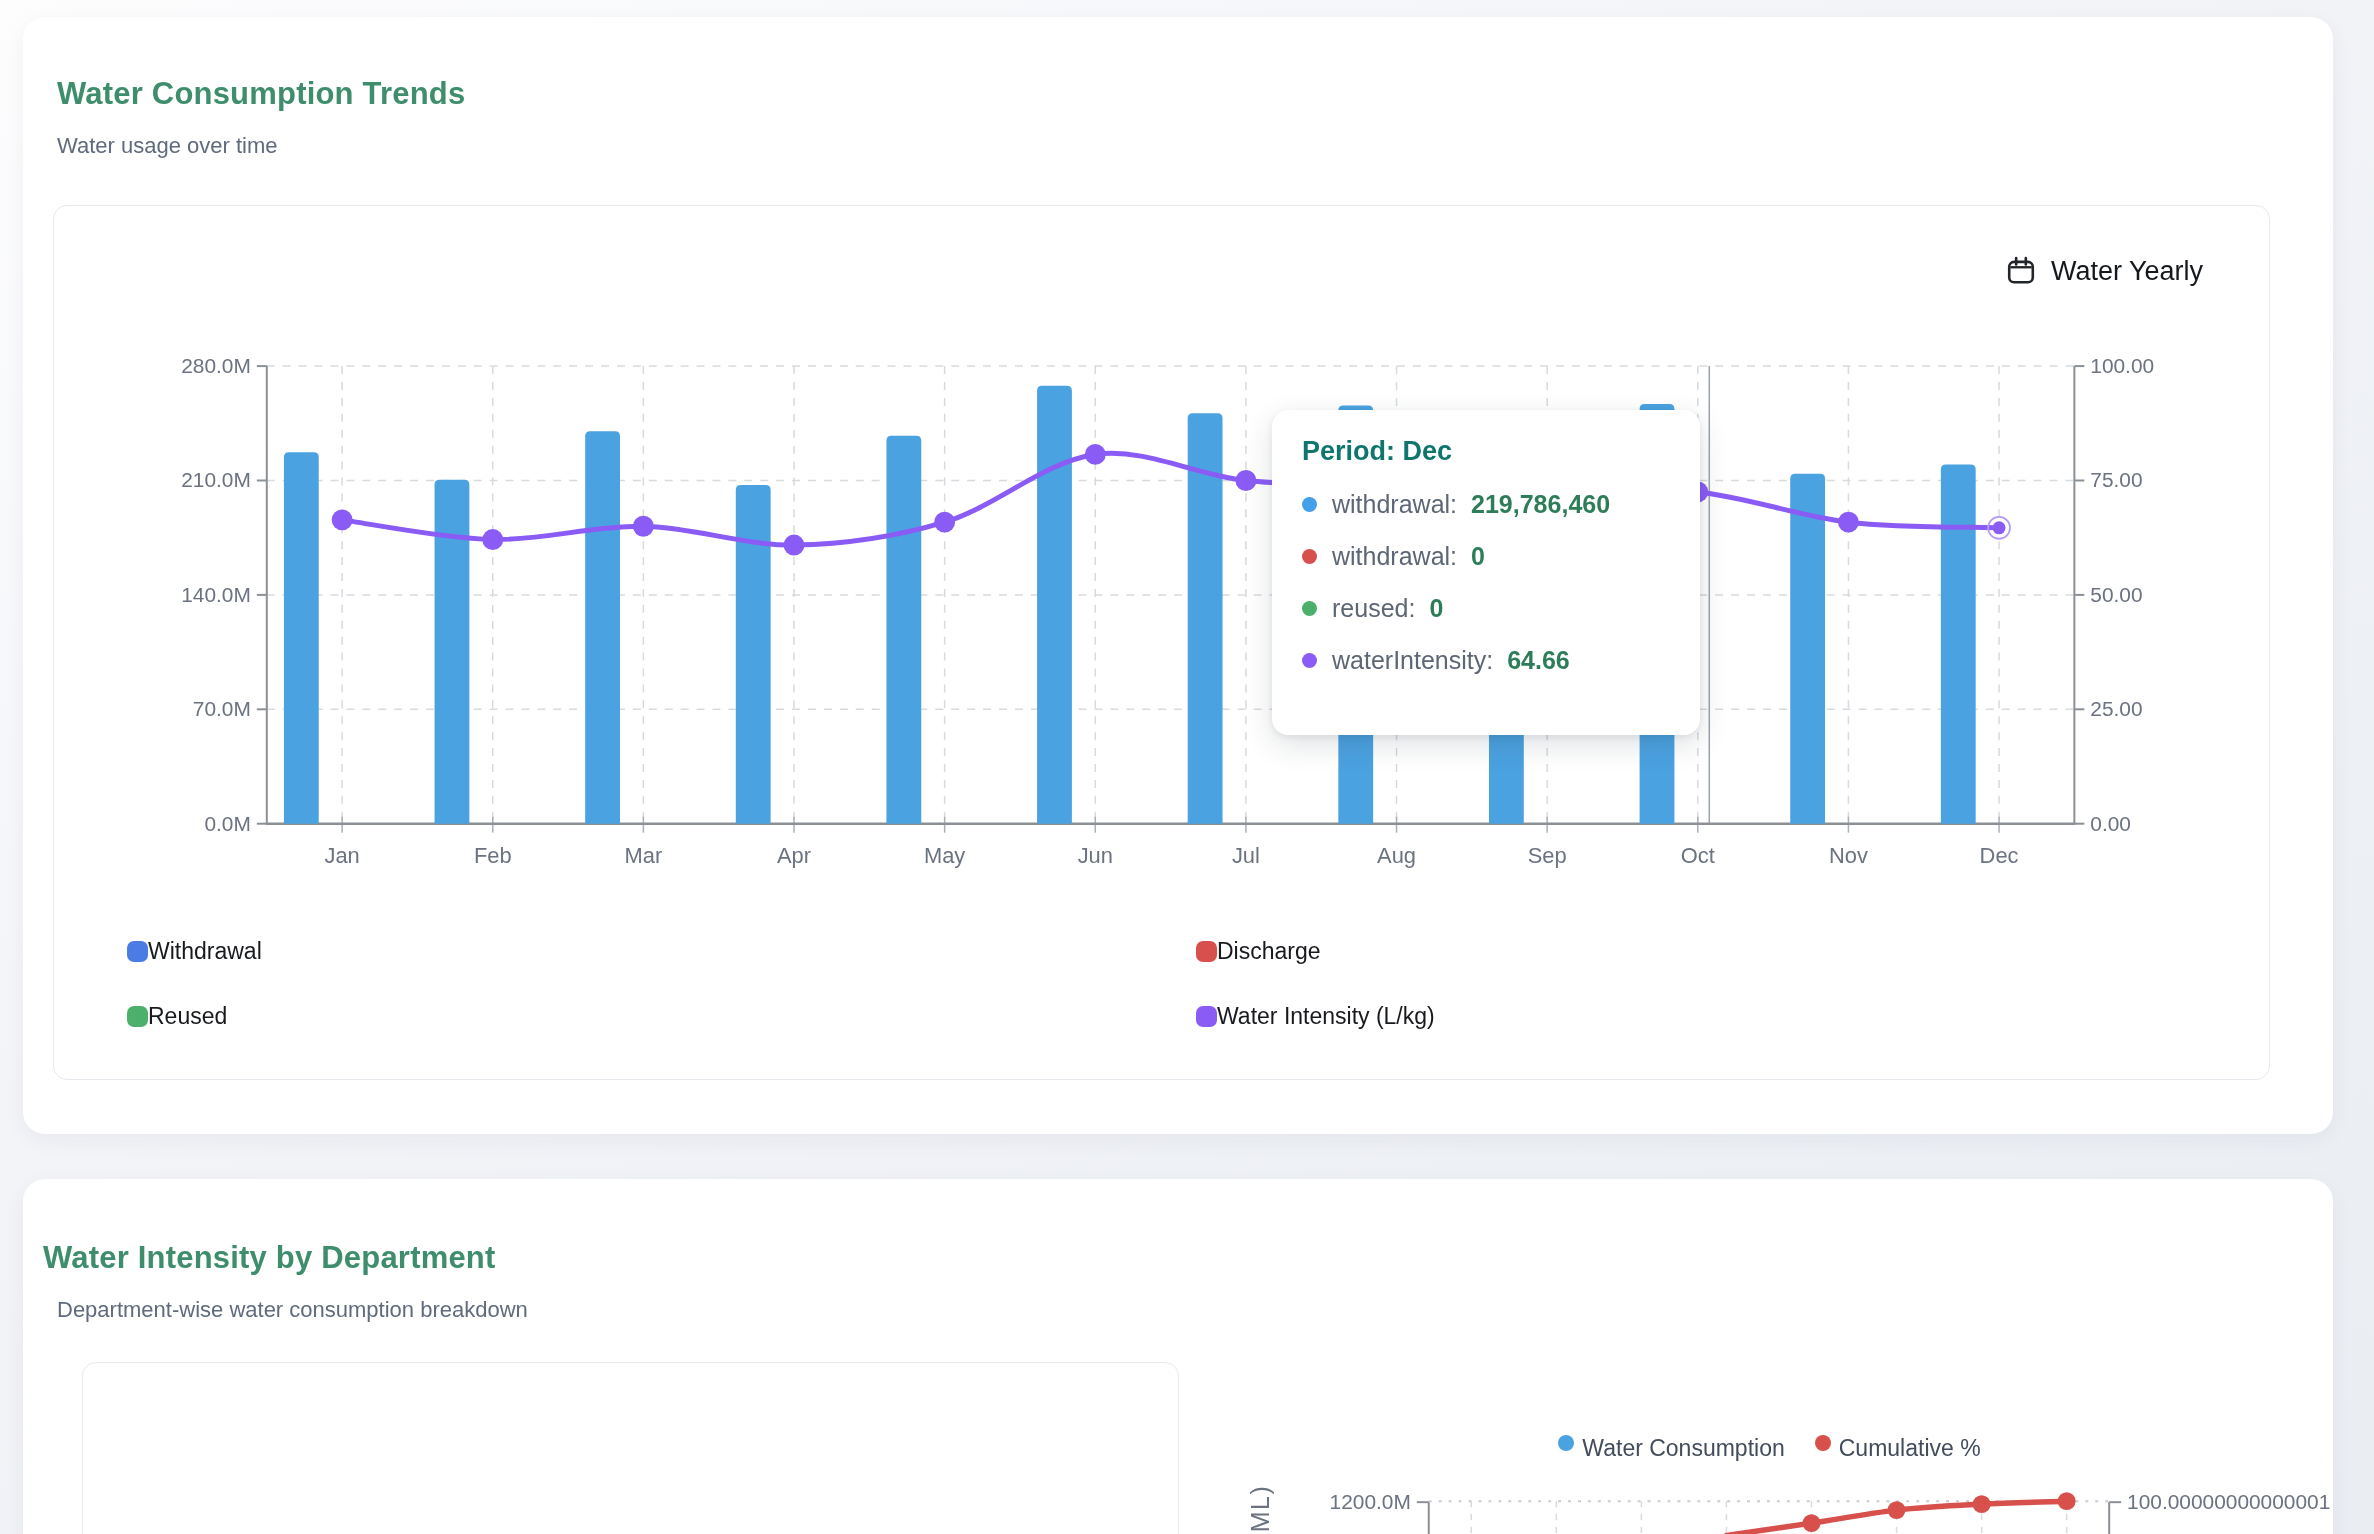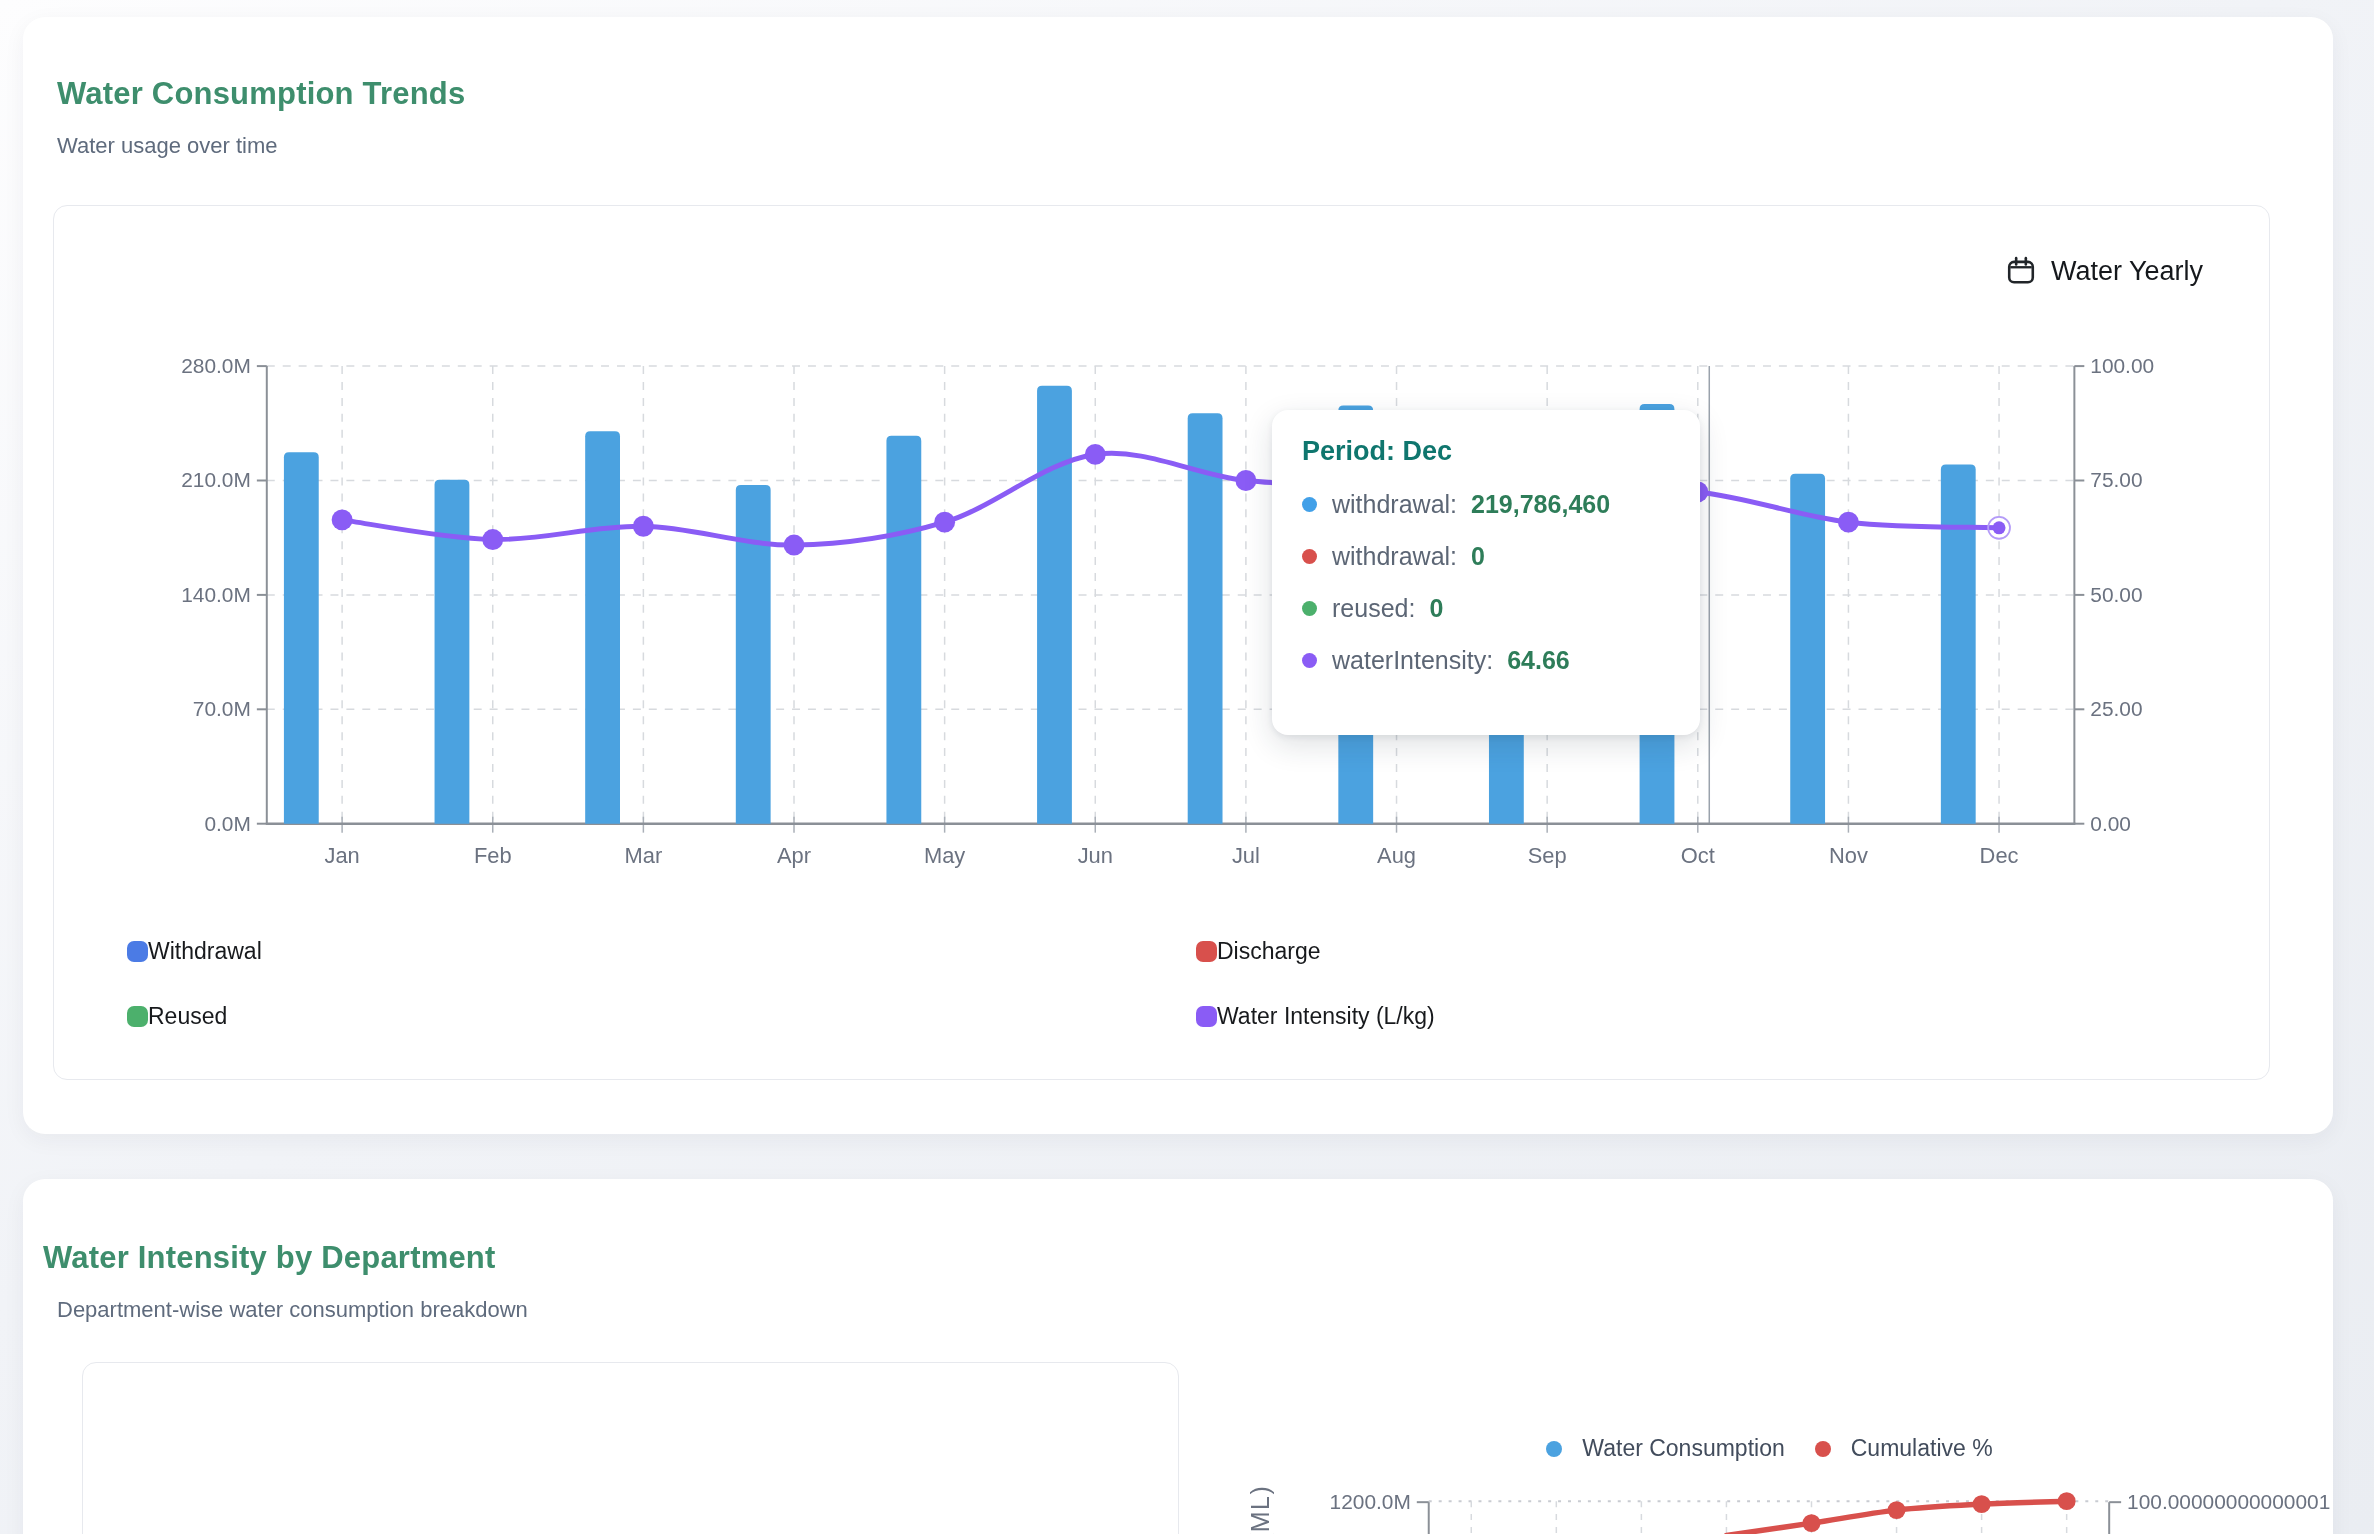--- a/index.html
+++ b/index.html
@@ -45,21 +45,21 @@
   }
   .tt-title{font-size:27px;font-weight:700;color:#0f766e;margin-bottom:10px;}
   .tt-row{display:flex;align-items:center;margin-top:23px;}
   .tt-dot{width:15px;height:15px;border-radius:50%;margin-right:15px;flex:0 0 auto;}
   .tt-label{font-size:25px;color:#5c6675;}
   .tt-value{font-size:25px;font-weight:700;color:#2e7d59;margin-left:14px;}
   .legend2{
     position:absolute;left:1429px;top:1435px;width:681px;z-index:10;
     display:flex;justify-content:center;align-items:center;gap:30px;
   }
-  .legend-item2{display:flex;align-items:center;gap:20px;}
+  .legend-item2{display:flex;align-items:flex-start;gap:8px;}
   .legend-dot2{width:16px;height:16px;border-radius:50%;flex:0 0 auto;}
   .legend-label2{font-size:23px;font-weight:500;color:#424c5c;}
   .vlabel{
     position:absolute;left:1246px;top:1796px;z-index:10;
     transform:rotate(-90deg);transform-origin:left top;white-space:nowrap;
     font-size:25px;color:#6b7280;letter-spacing:1.5px;
   }
 </style>
 </head>
 <body>

